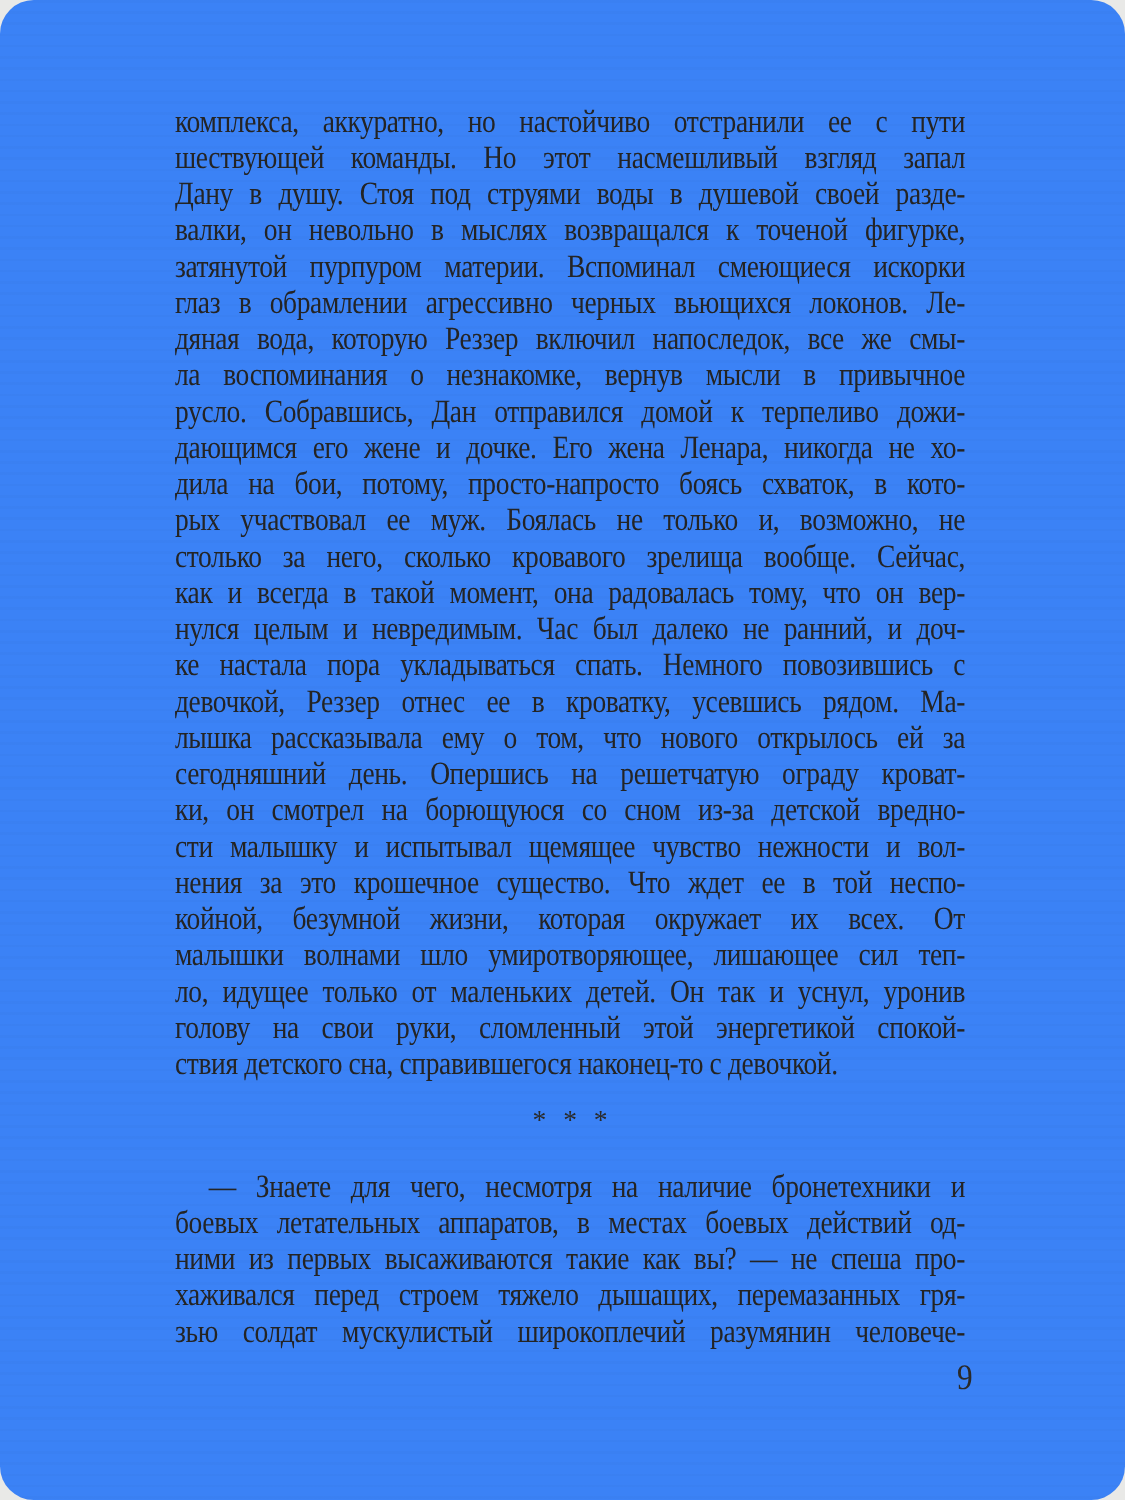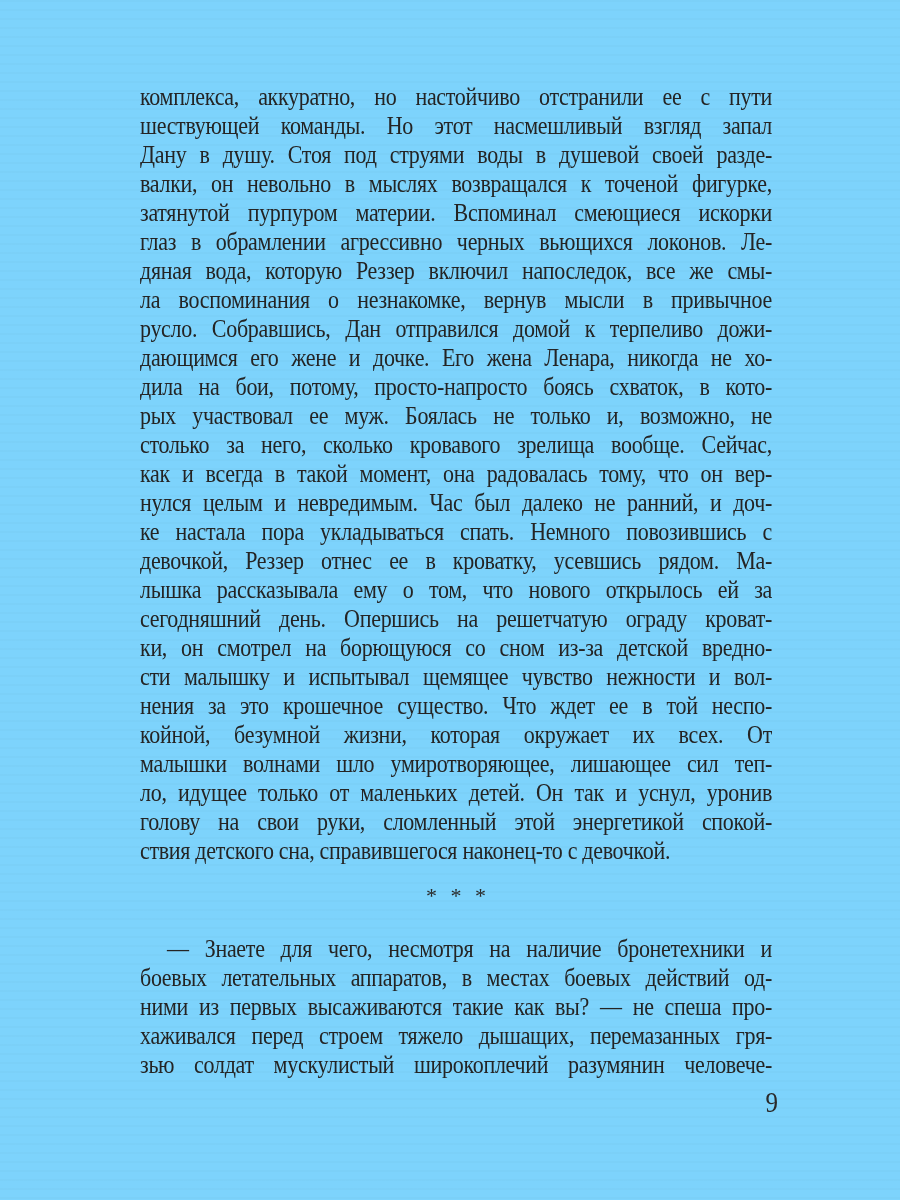--- a/index.html
+++ b/index.html
@@ -5,24 +5,25 @@
   html, body {
     margin: 0;
     padding: 0;
     background: #e9e9e7;
   }
   .page {
     position: relative;
     width: 900px;
     height: 1200px;
     margin: 0 auto;
-    background: #7dd3fc;
+    background: #3b82f6;
     font-family: "Liberation Serif", "DejaVu Serif", serif;
     color: #242424;
     overflow: hidden;
+    border-radius: 27px;
   }
   
   .page::before {
     content: "";
     position: absolute;
     inset: 0;
     background: repeating-linear-gradient(
       180deg,
       rgba(0,0,0,0.015) 0px, rgba(0,0,0,0.015) 2px,
       rgba(255,255,255,0) 2px, rgba(255,255,255,0) 9px

